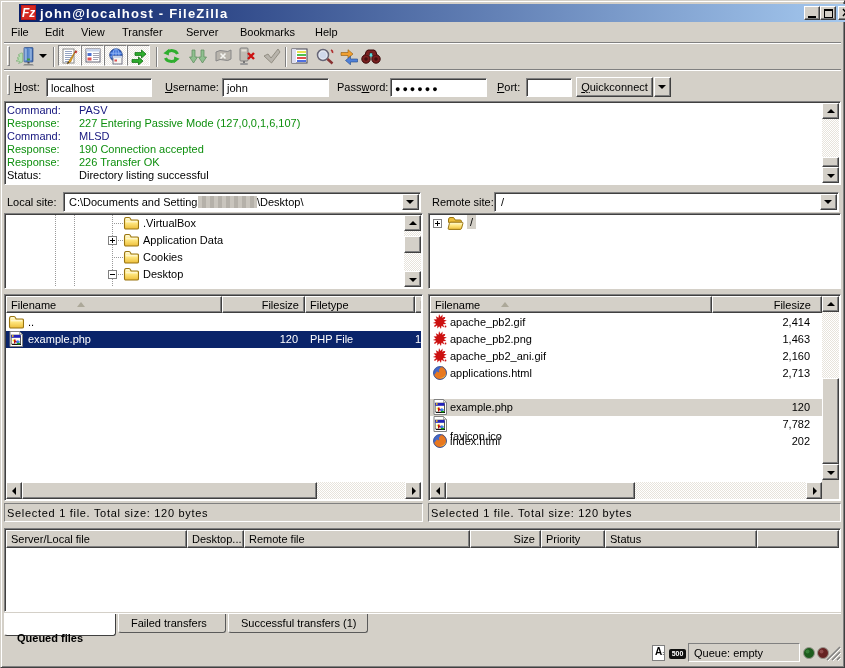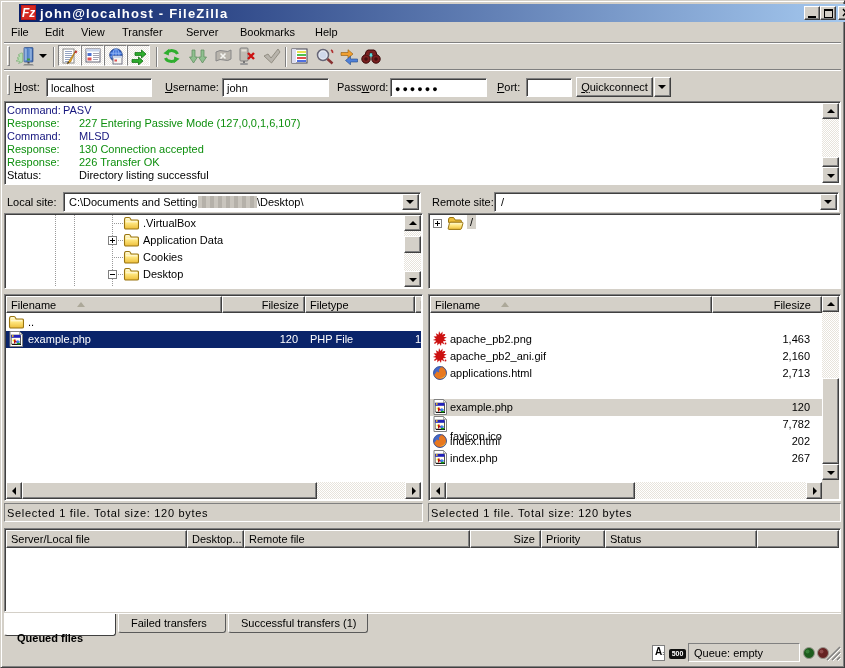--- a/index.html
+++ b/index.html
@@ -209,24 +209,24 @@
 <input-x class="qinput abs" style="left:390px;width:97px;top:78px;font-size:9px;letter-spacing:2px;padding-top:5px">●●●●●●</input-x>
 <label class="ql" style="left:497px"><span class="u">P</span>ort:</label>
 <input-x class="qinput abs" style="left:526px;width:46px;top:78px"></input-x>
 <div class="abs raised" style="left:576px;top:77px;width:77px;height:20px;text-align:center;padding-top:3px"><span class="u">Q</span>uickconnect</div>
 <div class="abs raised" style="left:654px;top:77px;width:17px;height:20px">
     <div class="arrow-down" style="left:3px;top:7px"></div>
   </div>
 
 <div class="abs sunken" style="left:4px;top:101px;width:837px;height:84px"></div>
 <div id="log" class="abs" style="left:6px;top:103px;width:816px;height:80px;background:#fff">
-  <div class="logline" style="top:1px;color:#15157e">Command:<span style="position:absolute;left:56px">PASV</span></div>
+  <div class="logline" style="top:1px;color:#15157e">Command:<span style="position:absolute;left:72px">PASV</span></div>
   <div class="logline" style="top:14px;color:#0e8f0e">Response:<span style="position:absolute;left:72px">227 Entering Passive Mode (127,0,0,1,6,107)</span></div>
   <div class="logline" style="top:27px;color:#15157e">Command:<span style="position:absolute;left:72px">MLSD</span></div>
-  <div class="logline" style="top:40px;color:#0e8f0e">Response:<span style="position:absolute;left:72px">130 Connection accepted</span></div>
+  <div class="logline" style="top:40px;color:#0e8f0e">Response:<span style="position:absolute;left:72px">190 Connection accepted</span></div>
   <div class="logline" style="top:53px;color:#0e8f0e">Response:<span style="position:absolute;left:72px">226 Transfer OK</span></div>
   <div class="logline" style="top:66px;color:#000">Status:<span style="position:absolute;left:72px">Directory listing successful</span></div>
 </div>
 
 <div id="logsb" class="abs" style="left:822px;top:103px;width:17px;height:80px">
   <div class="dither abs" style="left:0;top:0;width:17px;height:80px"></div>
   <div class="sb" style="left:0;top:0;width:17px;height:16px">
       <div class="arrow-up" style="left:4px;top:5px"></div>
     </div>
   <div class="sb" style="left:0;top:54px;width:17px;height:10px"></div>
@@ -386,20 +386,27 @@
     </div>
   <div class="sb" style="left:16px;top:0;width:295px;height:17px"></div>
   <div class="sb" style="left:399px;top:0;width:16px;height:17px">
       <div class="arrow-right" style="left:6px;top:4px"></div>
     </div>
 </div>
 <div class="abs sunken" style="left:428px;top:294px;width:413px;height:207px"></div>
 <div id="rlist" class="abs" style="left:430px;top:296px;width:392px;height:186px;background:#fff;overflow:hidden">
   <div class="hdrcell" style="left:0;width:282px">Filename<span style="position:absolute;left:70px;top:5px;width:0;height:0;border-left:4px solid transparent;border-right:4px solid transparent;border-bottom:5px solid #aca899"></span></div>
   <div class="hdrcell" style="left:282px;width:110px;text-align:right;padding-right:10px">Filesize</div>
+  <div class="row" style="left:0;top:18px;width:392px">
+      <svg class="abs" style="left:2px;top:0" width="16" height="16">
+        <use href="#splat"></use>
+      </svg>
+      <span class="abs" style="left:20px;top:2px">apache_pb2.gif</span>
+      <span class="abs" style="right:12px;top:2px">2,414</span>
+    </div>
   <div class="row" style="left:0;top:35px;width:392px">
       <svg class="abs" style="left:2px;top:0" width="16" height="16">
         <use href="#splat"></use>
       </svg>
       <span class="abs" style="left:20px;top:2px">apache_pb2.png</span>
       <span class="abs" style="right:12px;top:2px">1,463</span>
     </div>
   <div class="row" style="left:0;top:52px;width:392px">
       <svg class="abs" style="left:2px;top:0" width="16" height="16">
         <use href="#splat"></use>
@@ -427,27 +434,20 @@
       </svg>
       <span class="abs" style="left:20px;top:14px">favicon.ico</span>
       <span class="abs" style="right:12px;top:2px">7,782</span>
     </div>
   <div class="row" style="left:0;top:137px;width:392px">
       <svg class="abs" style="left:2px;top:0" width="16" height="16">
         <use href="#fficon"></use>
       </svg>
       <span class="abs" style="left:20px;top:2px">index.html</span>
       <span class="abs" style="right:12px;top:2px">202</span>
-    </div>
-  <div class="row" style="left:0;top:154px;width:392px">
-      <svg class="abs" style="left:2px;top:0" width="16" height="16">
-        <use href="#phpicon"></use>
-      </svg>
-      <span class="abs" style="left:20px;top:2px">index.php</span>
-      <span class="abs" style="right:12px;top:2px">267</span>
     </div>
 </div>
 <div id="rvscroll" class="abs" style="left:822px;top:296px;width:17px;height:184px">
   <div class="dither abs" style="left:0;top:0;width:17px;height:184px"></div>
   <div class="sb" style="left:0;top:0;width:17px;height:16px">
       <div class="arrow-up" style="left:4px;top:5px"></div>
     </div>
   <div class="sb" style="left:0;top:82px;width:17px;height:86px"></div>
   <div class="sb" style="left:0;top:168px;width:17px;height:16px">
       <div class="arrow-down" style="left:4px;top:6px"></div>

